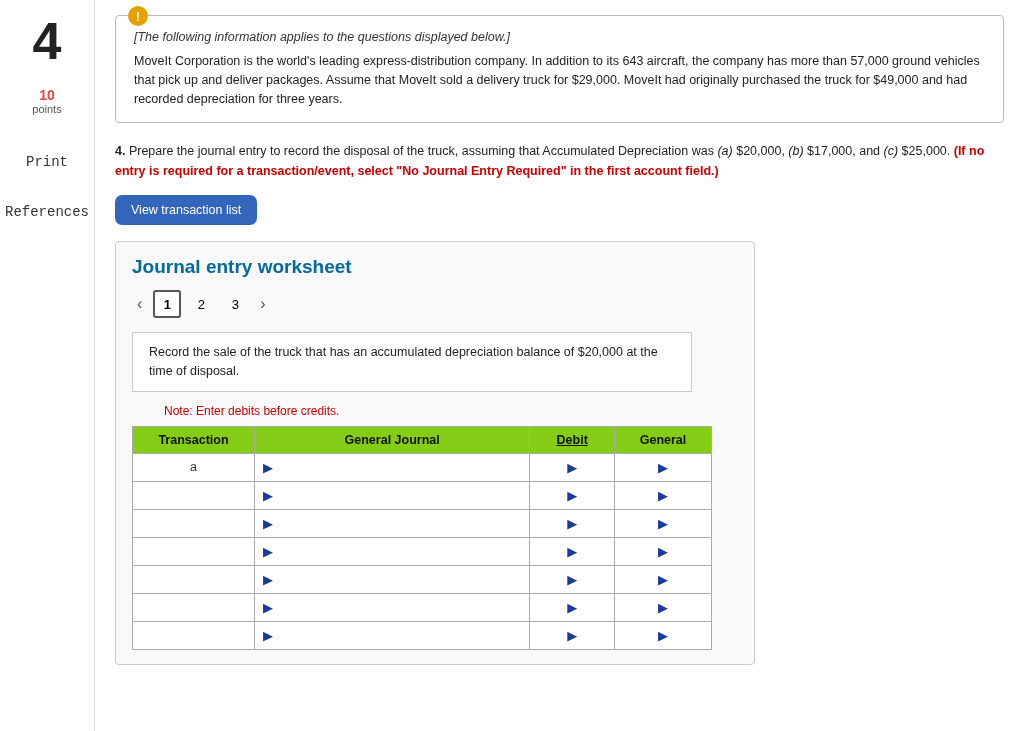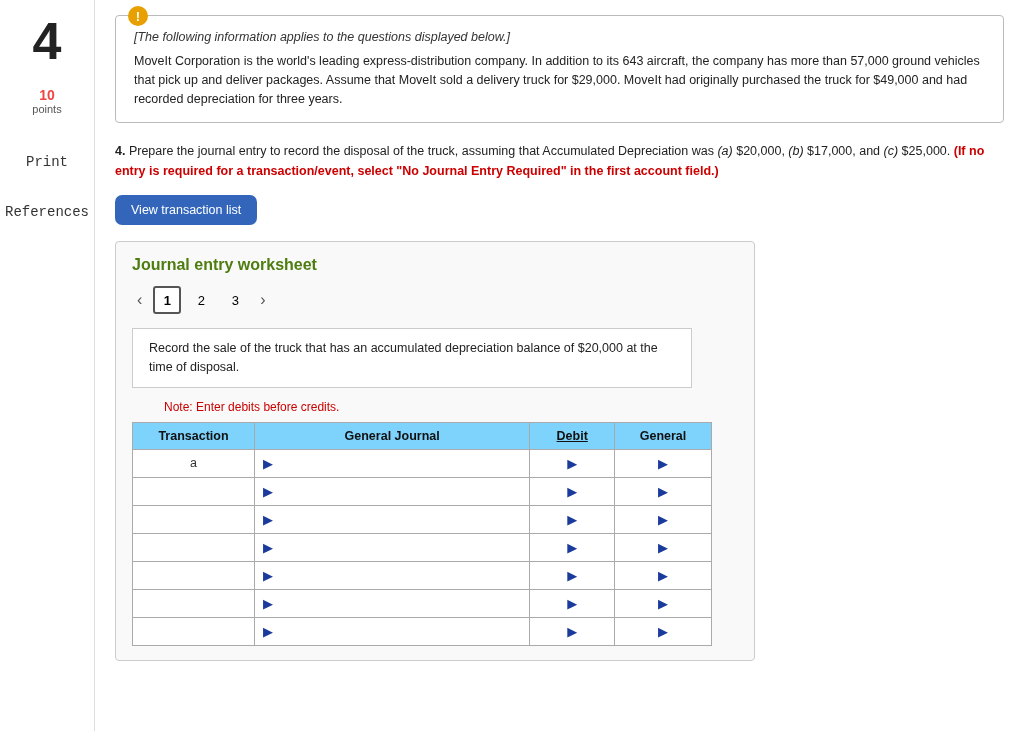--- a/index.html
+++ b/index.html
@@ -141,23 +141,23 @@
     }
     
     .worksheet {
       border: 1px solid #ccc;
       border-radius: 4px;
       background: #f9f9f9;
       padding: 14px 16px;
       max-width: 640px;
     }
     .worksheet-title {
-      font-size: 16px;
-      font-weight: bold;
-      color: #4d7c0f;
+      font-size: 19px;
+      font-weight: bold;
+      color: #0369a1;
       margin-bottom: 12px;
     }
     
     .pagination {
       display: flex;
       align-items: center;
       gap: 6px;
       margin-bottom: 14px;
     }
     .page-nav {
@@ -207,21 +207,21 @@
       margin-left: 32px;
     }
     
     .journal-table {
       width: 100%;
       border-collapse: collapse;
       font-size: 12.5px;
       max-width: 580px;
     }
     .journal-table th {
-      background: #7dd3fc;
+      background: #84cc16;
       border: 1px solid #aaa;
       padding: 6px 22px;
       text-align: center;
       font-weight: bold;
       color: #111;
     }
     .journal-table th.col-transaction {
       width: 90px;
     }
     .journal-table th.col-journal {

